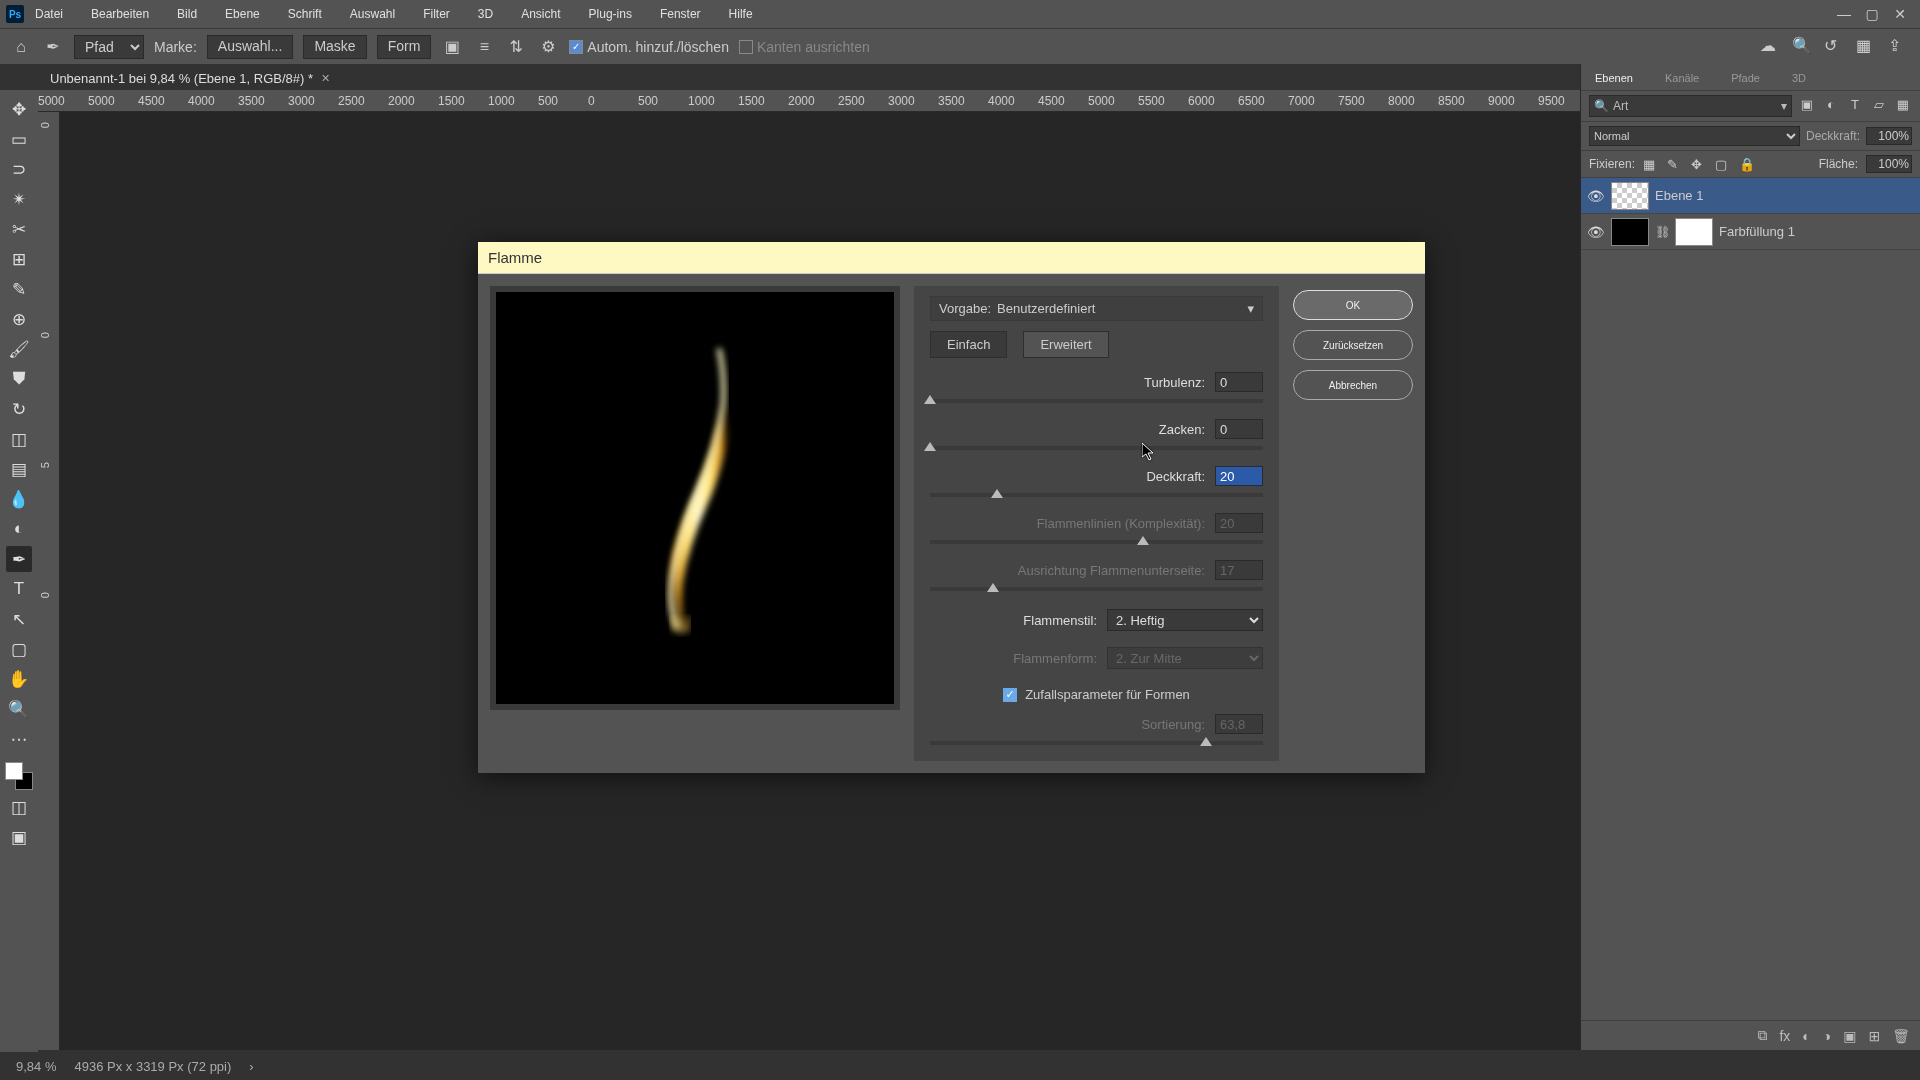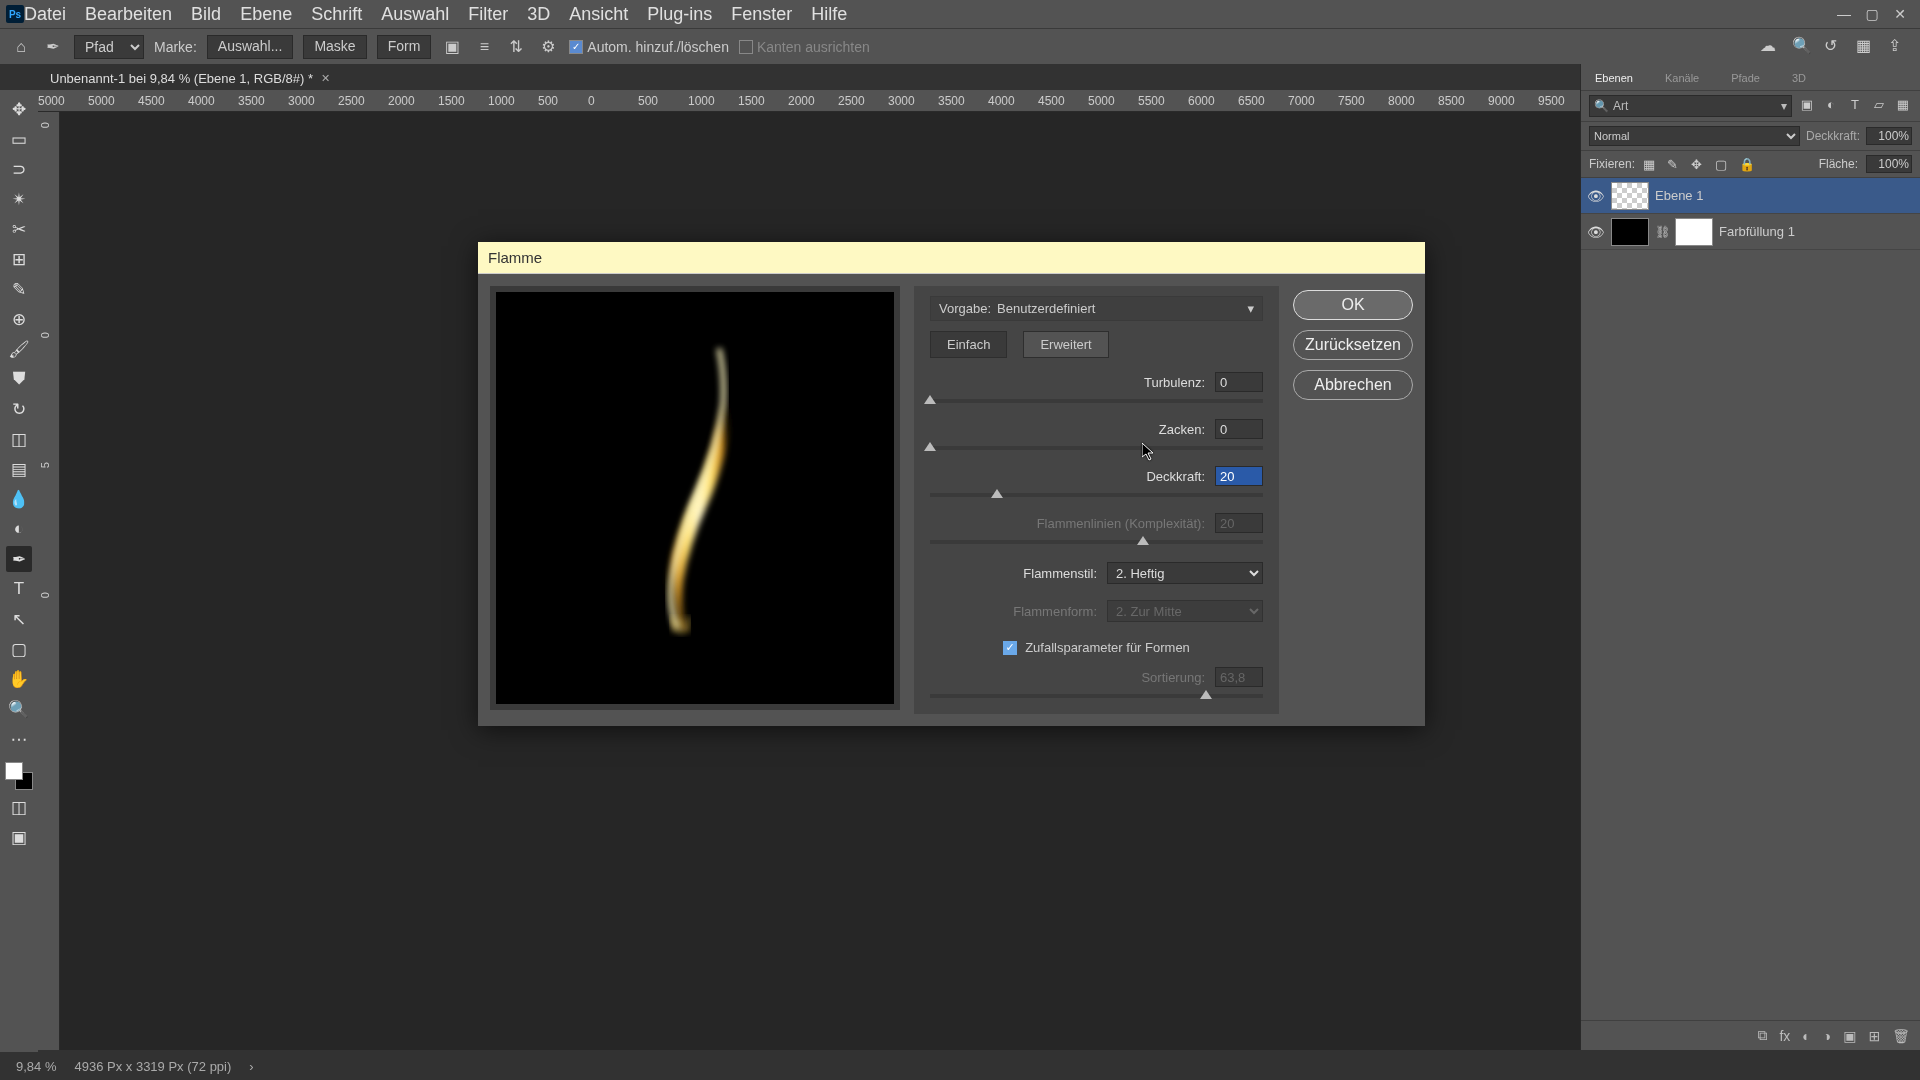--- a/index.html
+++ b/index.html
@@ -1,21 +1,21 @@
 <!DOCTYPE html>
 <html><head>
 <meta charset="utf-8">
 <style>
 * { margin: 0; padding: 0; box-sizing: border-box; font-family: "Segoe UI", Tahoma, sans-serif; user-select: none; }
 body { background: #323232; width: 1920px; height: 1080px; overflow: hidden; color: #ccc; font-size: 14px; position: relative; }
 
 
 .titlebar { height: 28px; background: #535353; display: flex; align-items: center; padding: 0 6px; }
 .titlebar .logo { width: 18px; height: 18px; background: #001e36; color: #31a8ff; font-size: 10px; font-weight: bold; display: flex; align-items: center; justify-content: center; border-radius: 2px; margin-right: 0; }
-.titlebar .menu { display: flex; gap: 19px; font-size: 18px; color: #e0e0e0; }
+.titlebar .menu { display: flex; gap: 28px; font-size: 12px; color: #e0e0e0; margin-left: 11px; }
 .titlebar .spacer { flex: 1; }
 .titlebar .winbtn { width: 28px; text-align: center; color: #ccc; font-size: 14px; }
 
 
 .optbar { height: 36px; background: #535353; display: flex; align-items: center; padding: 0 10px; gap: 10px; border-top: 1px solid #3a3a3a; }
 .optbar .ico { width: 22px; height: 22px; display: flex; align-items: center; justify-content: center; color: #ccc; font-size: 16px; }
 .optbar select, .optbar .sel { background: #3a3a3a; color: #ccc; border: 1px solid #2a2a2a; font-size: 14px; padding: 2px 6px; height: 24px; }
 .optbar .lbl { font-size: 14px; color: #ccc; }
 .optbar .btn { padding: 2px 10px; font-size: 14px; }
 .optbar .rico { width: 22px; height: 22px; font-size: 16px; }
@@ -71,21 +71,21 @@
 .status { position: absolute; left: 0; right: 0; bottom: 0; height: 28px; background: #323232; display: flex; align-items: center; padding: 0 16px; gap: 18px; font-size: 13px; color: #aaa; }
 
 
 .dialog { position: absolute; left: 478px; top: 242px; width: 947px; background: #fff; box-shadow: 0 4px 25px rgba(0,0,0,0.6); }
 .dialog .dhead { height: 32px; background: #fef9c3; display: flex; align-items: center; padding: 0 10px; font-size: 15px; color: #333; border-bottom: 1px solid #ccc; }
 .dialog .dbody { background: #535353; padding: 12px; display: flex; gap: 14px; }
 .dialog .preview { width: 410px; height: 424px; background: #3a3a3a; padding: 6px; }
 .dialog .preview .img { width: 100%; height: 100%; background: #000; position: relative; overflow: hidden; }
 .dialog .controls { flex: 1; background: #454545; padding: 10px 16px 14px; display: flex; flex-direction: column; gap: 8px; }
 .dialog .rbuttons { width: 120px; display: flex; flex-direction: column; gap: 10px; padding-top: 4px; }
-.dialog .rbuttons button { height: 30px; border-radius: 15px; border: 1px solid #aaa; background: #535353; color: #eee; font-size: 16px; }
+.dialog .rbuttons button { height: 30px; border-radius: 15px; border: 1px solid #aaa; background: #535353; color: #eee; font-size: 10px; }
 .dialog .rbuttons button.ok { background: #6a6a6a; border: 1px solid #ddd; }
 
 .controls .presetrow { display: flex; align-items: center; gap: 6px; border: 1px solid #3a3a3a; background: #3f3f3f; padding: 4px 8px; font-size: 13px; }
 .controls .presetrow .dd { flex: 1; }
 .controls .tabs2 { display: flex; gap: 16px; margin-top: 2px; }
 .controls .tabs2 .t2 { padding: 5px 16px; font-size: 13px; background: #3a3a3a; color: #ccc; border: 1px solid #2e2e2e; }
 .controls .tabs2 .t2.active { background: #535353; }
 
 .controls .slrow { display: flex; flex-direction: column; gap: 3px; margin-top: 6px; }
 .controls .slrow .top { display: flex; align-items: center; justify-content: flex-end; gap: 10px; }
@@ -388,20 +388,29 @@
       <div class="slrow">
         <div class="top">
             <span class="lab dim">Flammenlinien (Komplexität):</span>
             <input class="dim" disabled="" value="20" style="">
           </div>
         <div class="track">
             <div class="thumb" style="left:64%"></div>
           </div>
       </div>
 
+      <div class="slrow">
+        <div class="top">
+            <span class="lab dim">Ausrichtung Flammenunterseite:</span>
+            <input class="dim" disabled="" value="17" style="">
+          </div>
+        <div class="track">
+            <div class="thumb" style="left:19%"></div>
+          </div>
+      </div>
 
       <div class="selrow">
         <span class="lab">Flammenstil:</span>
         <select><option>2. Heftig</option></select>
       </div>
 
       <div class="selrow">
         <span class="lab dim">Flammenform:</span>
         <select class="dim" disabled=""><option>2. Zur Mitte</option></select>
       </div>

